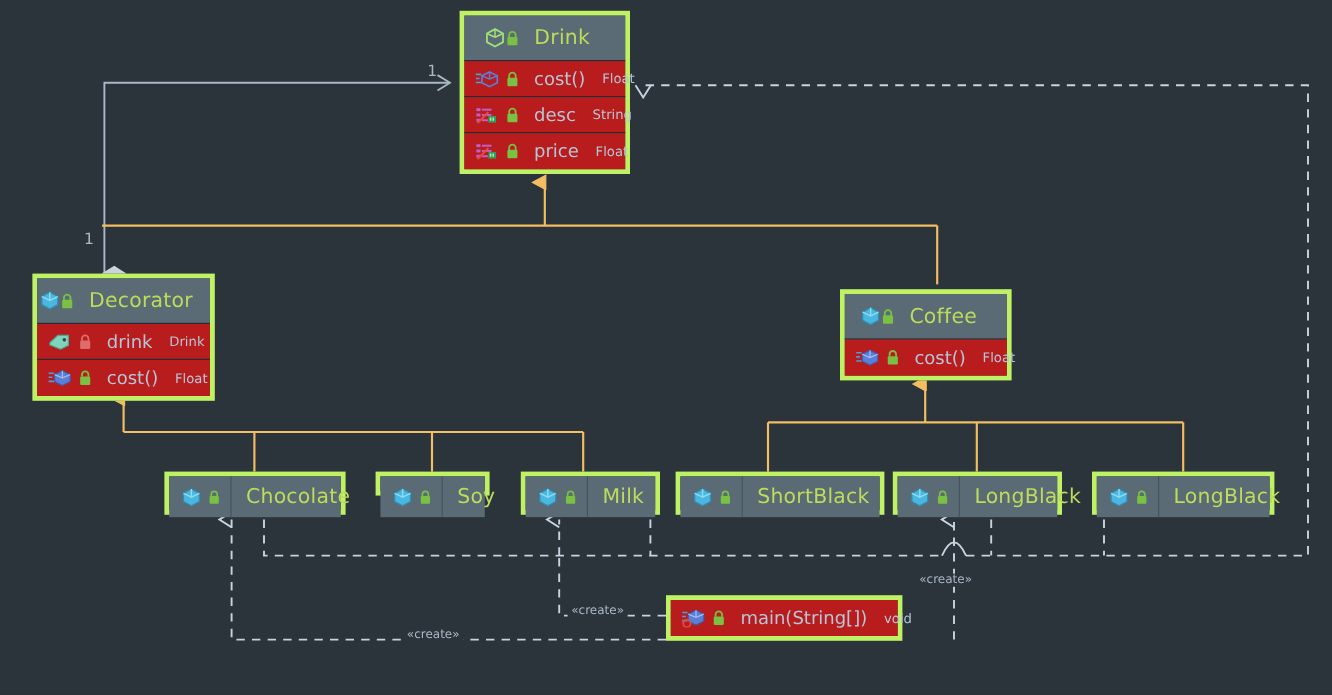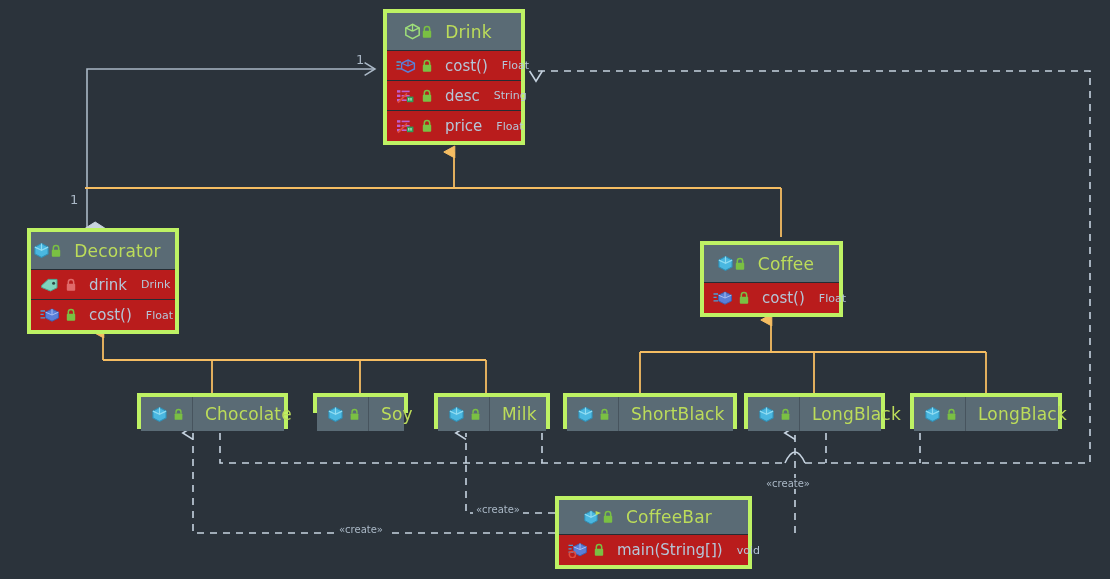--- a/index.html
+++ b/index.html
@@ -450,36 +450,20 @@
             <path d="M3.3 6 V4.2 a2.7 2.7 0 0 1 5.4 0 V6" fill="none" stroke="#7ac043" stroke-width="1.5"></path>
             <rect x="1.8" y="5.8" width="8.4" height="7" rx="1" fill="#7ac043"></rect>
           </svg>
         </span>
       </span>
       <span class="cname">LongBlack</span>
     </div>
   </div>
 
   <div class="node" style="left:555px; top:496px; width:197px;">
-    <div class="hdr centered" style="height:35px;">
-      <span class="ico">
-        <svg width="19" height="17" viewBox="0 0 19 16">
-          <path d="M8 1.4 L14.2 4.8 L14.2 11.2 L8 14.6 L1.8 11.2 L1.8 4.8 Z" fill="#4ab7e0" stroke="#2f8fb5" stroke-width="1"></path>
-          <path d="M8 1.4 L8 7.8 L14.2 4.8 M8 7.8 L1.8 4.8" fill="none" stroke="#8fdcf2" stroke-width="1.1"></path>
-          <path d="M12.6 1.4 L18 3.6 L12.6 5.8 Z" fill="#bcdc5a"></path>
-        </svg>
-      </span>
-      <span class="ico">
-        <svg width="12" height="14" viewBox="0 0 12 14">
-          <path d="M3.3 6 V4.2 a2.7 2.7 0 0 1 5.4 0 V6" fill="none" stroke="#7ac043" stroke-width="1.5"></path>
-          <rect x="1.8" y="5.8" width="8.4" height="7" rx="1" fill="#7ac043"></rect>
-        </svg>
-      </span>
-      <span class="cname">CoffeeBar</span>
-    </div>
     <div class="row">
       <span class="ico">
         <svg width="20" height="16" viewBox="0 0 20 16">
           <path d="M0.5 3.4 H5 M0.5 6.8 H3.6 M0.5 10.2 H5" stroke="#4a9fd8" stroke-width="1.3" fill="none"></path>
           <path d="M12 1.6 L18.4 4.8 L18.4 10.6 L12 13.8 L5.6 10.6 L5.6 4.8 Z" fill="#5a7fd8" stroke="#3f5fae" stroke-width="1"></path>
           <path d="M12 1.6 L12 7.6 M12 7.6 L18.4 4.8 M12 7.6 L5.6 4.8" fill="none" stroke="#a8bcf0" stroke-width="1"></path>
           <circle cx="4.4" cy="12.6" r="3.1" fill="none" stroke="#e04c3f" stroke-width="1.5"></circle>
         </svg>
       </span>
       <span class="ico">

